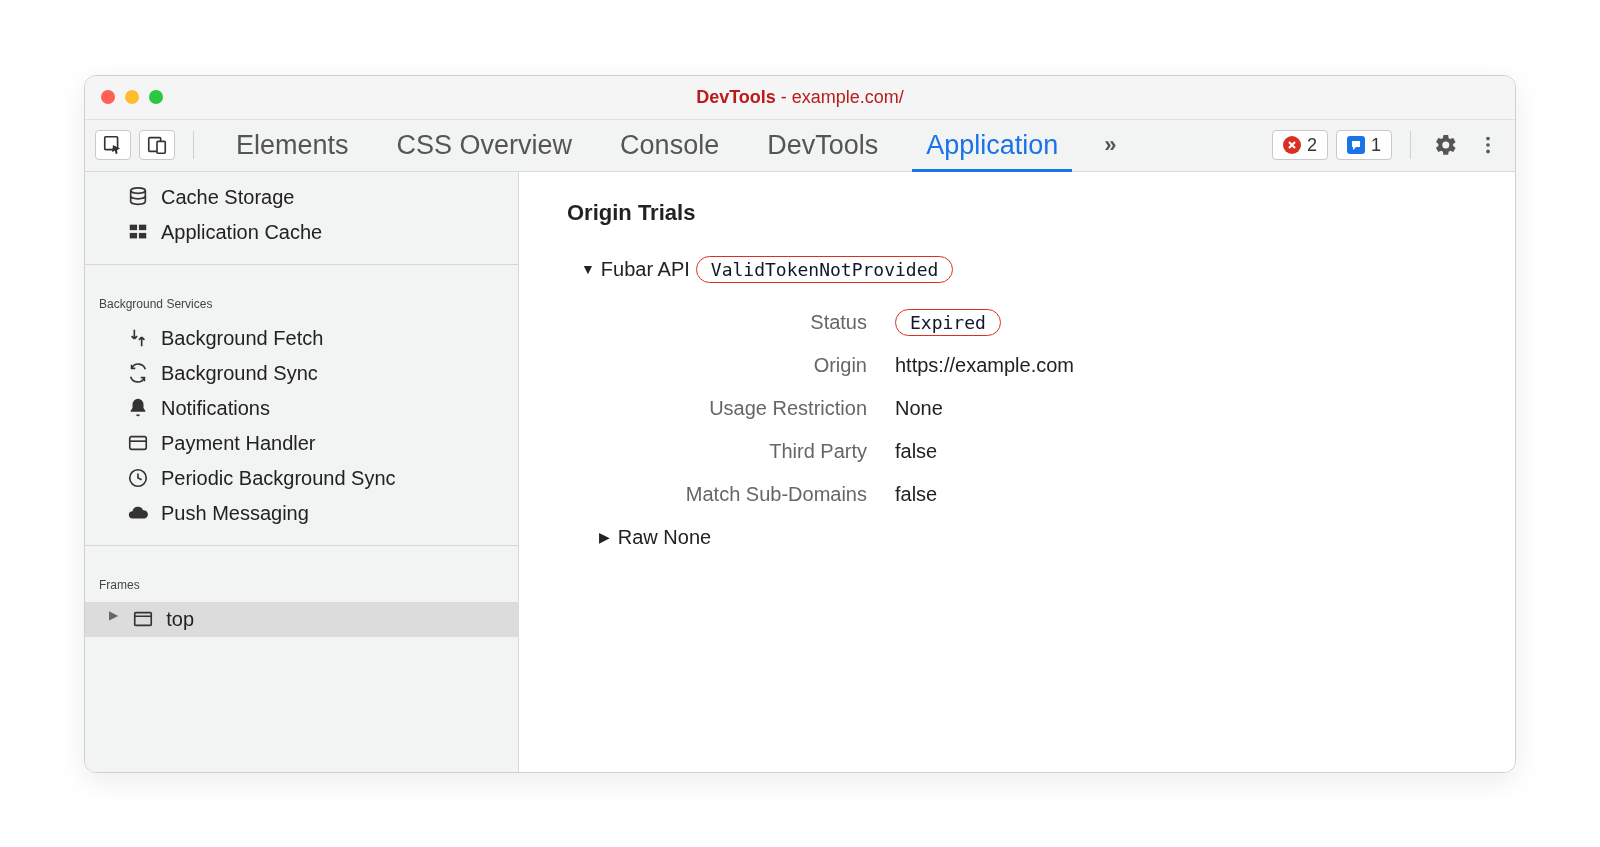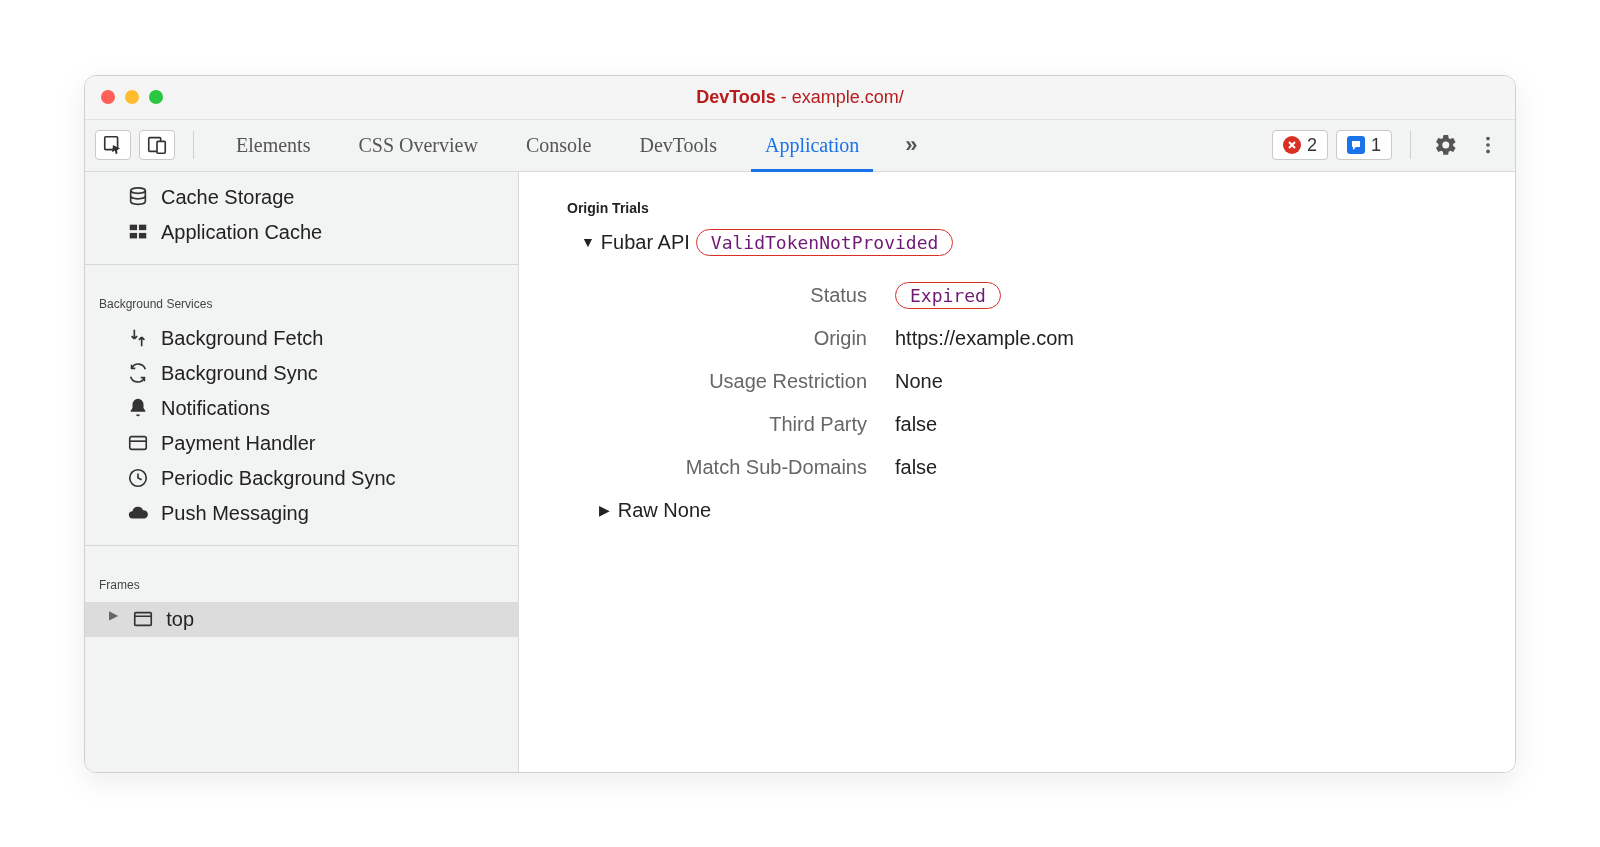--- a/index.html
+++ b/index.html
@@ -66,25 +66,24 @@
     width: 1px;
     height: 28px;
     background: #d0d0d0;
     margin: 0 10px;
   }
   .tabs { display: flex; align-items: stretch; height: 100%; gap: 0; }
   .tab {
     padding: 0 24px;
     display: flex;
     align-items: center;
-    font-size: 20px;
+    font-size: 27px;
     color: #555;
     cursor: pointer;
     position: relative;
-    font-family: Liberation Serif, serif;
   }
   .tab.active { color: #1a73e8; }
   .tab.active::after {
     content: "";
     position: absolute;
     bottom: -1px;
     left: 10px;
     right: 10px;
     height: 3px;
     background: #1a73e8;
@@ -165,29 +164,29 @@
 
   .main {
     flex: 1;
     background: #fff;
     padding: 28px 48px;
     overflow-y: auto;
     font-size: 20px;
     color: #222;
   }
   .main h2 {
-    font-size: 14px;
+    font-size: 22px;
     font-weight: 700;
-    margin-bottom: 13px;
+    margin-bottom: 30px;
   }
   .trial-row { display: flex; align-items: center; gap: 6px; margin-bottom: 28px; margin-left: 14px; }
   .trial-row .tri { font-size: 14px; }
   .pill {
     border: 1.5px solid #d93025;
-    color: #701a75;
+    color: #0f172a;
     border-radius: 999px;
     padding: 2px 14px;
     font-family: ui-monospace, Menlo, monospace;
     font-size: 18px;
   }
   .kv { display: flex; align-items: center; margin-bottom: 20px; }
   .kv .k { width: 300px; text-align: right; color: #666; margin-right: 28px; }
   .kv .v {}
   .kv .v.red { color: #d93025; font-weight: 700; }
   .raw-row { display: flex; align-items: center; gap: 8px; margin-left: 32px; margin-top: 20px; }

